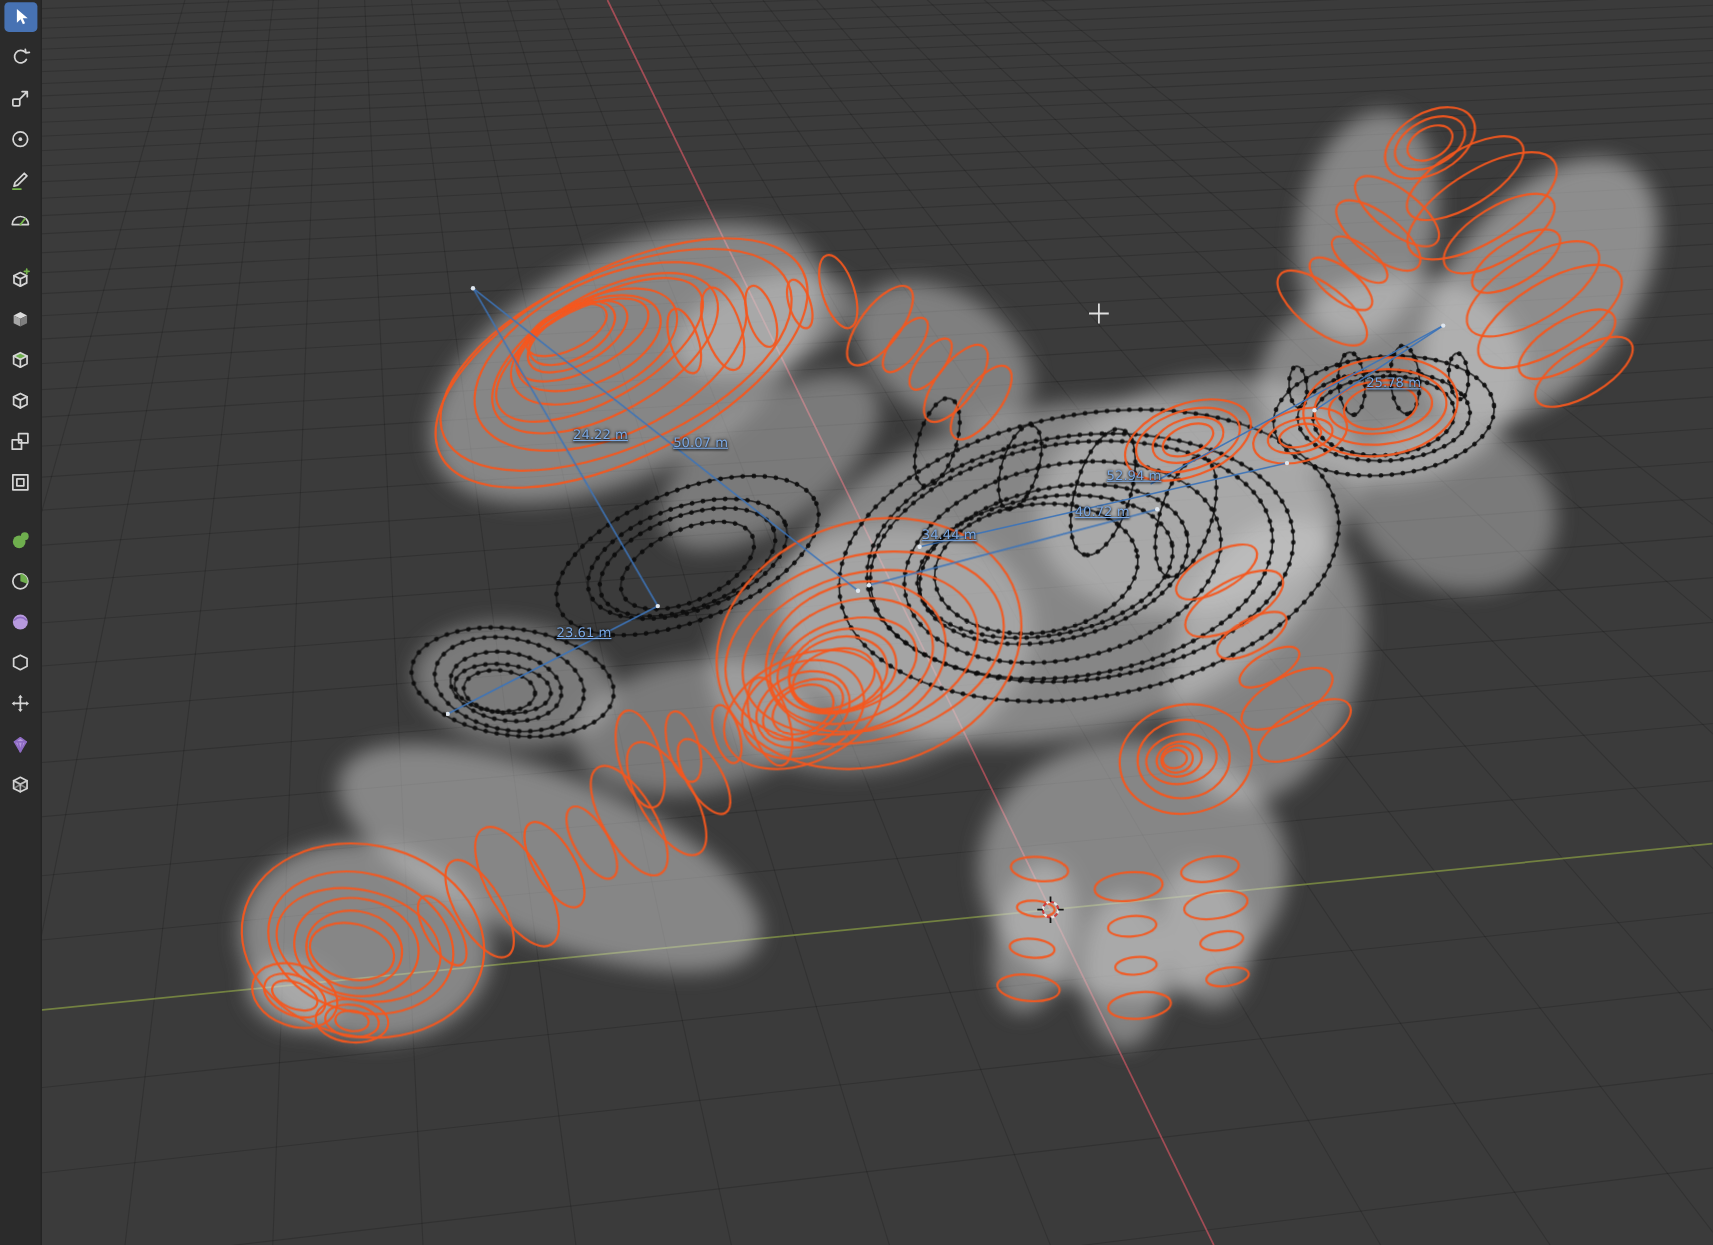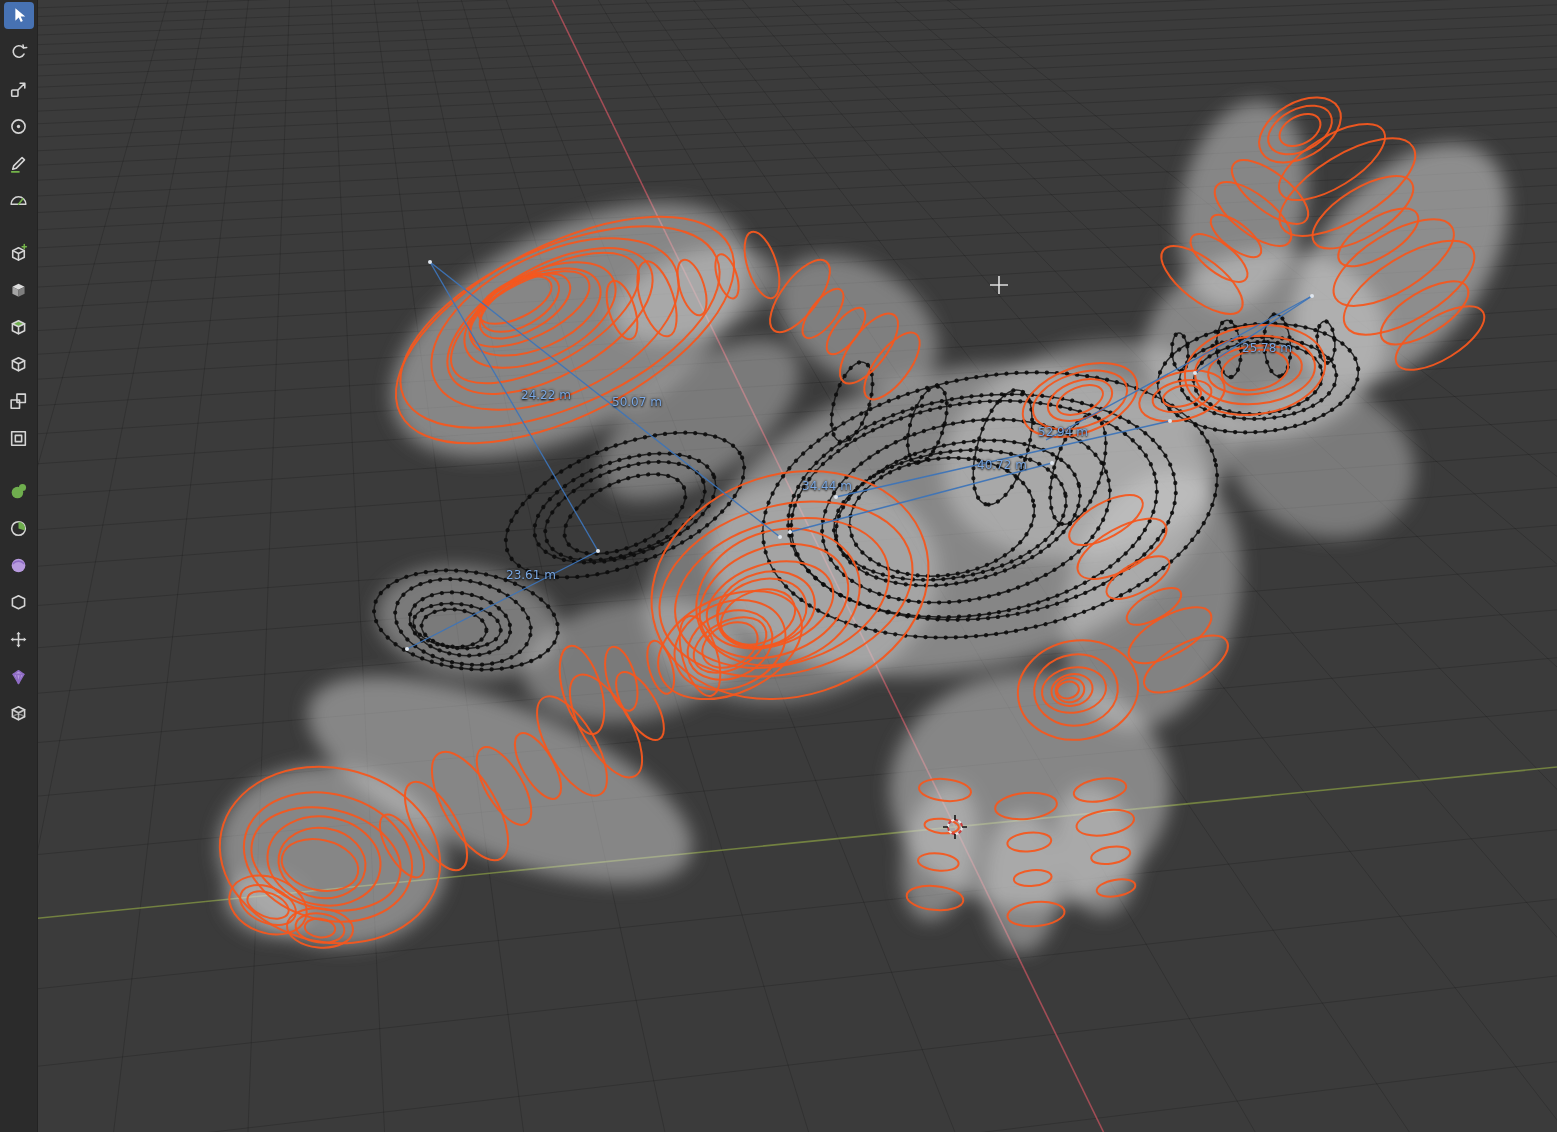--- a/index.html
+++ b/index.html
@@ -6,27 +6,27 @@
   body{width:1557px;height:1132px;overflow:hidden;position:relative;
        font-family:"DejaVu Sans",sans-serif;}
 
   
   #viewport{position:absolute;inset:0;overflow:hidden;cursor:crosshair;}
   #scene{position:absolute;left:0;top:0;}
 
   
   .mlabel{position:absolute;color:#7aa7e2;font-size:12px;line-height:1;
           text-shadow:0 1px 2px rgba(0,0,0,.9),0 0 3px rgba(0,0,0,.8);
-          white-space:nowrap;pointer-events:none;}
+          white-space:nowrap;pointer-events:none;text-decoration:underline;}
   .ml-0{left:521px;top:389px}
   .ml-1{left:612px;top:396px}
   .ml-2{left:506px;top:569px}
-  .ml-3{left:802px;top:480px}
+  .ml-3{left:838px;top:480px}
   .ml-4{left:977px;top:459px}
-  .ml-5{left:1038px;top:426px}
+  .ml-5{left:1006px;top:426px}
   .ml-6{left:1242px;top:342px}
 
   
   #toolbar{position:absolute;left:0;top:0;bottom:0;width:37px;background:#2b2b2b;
            border-right:1px solid #232323;display:flex;flex-direction:column;
            align-items:center;padding-top:2px;gap:10px;z-index:20;}
   .tool{width:30px;height:27px;border:none;border-radius:4px;background:transparent;
         display:flex;align-items:center;justify-content:center;padding:0;cursor:pointer;}
   .tool.active{background:#4772b3;}
   .tool svg{width:21px;height:21px;stroke:#d5d5d5;fill:none;stroke-width:1.5;

